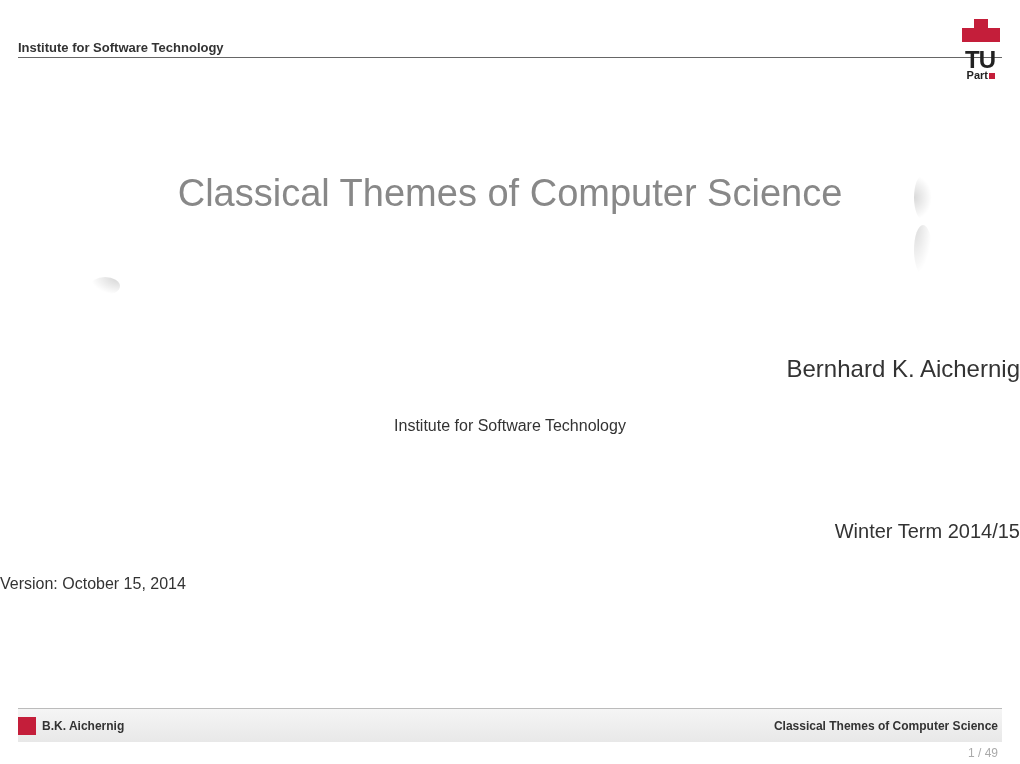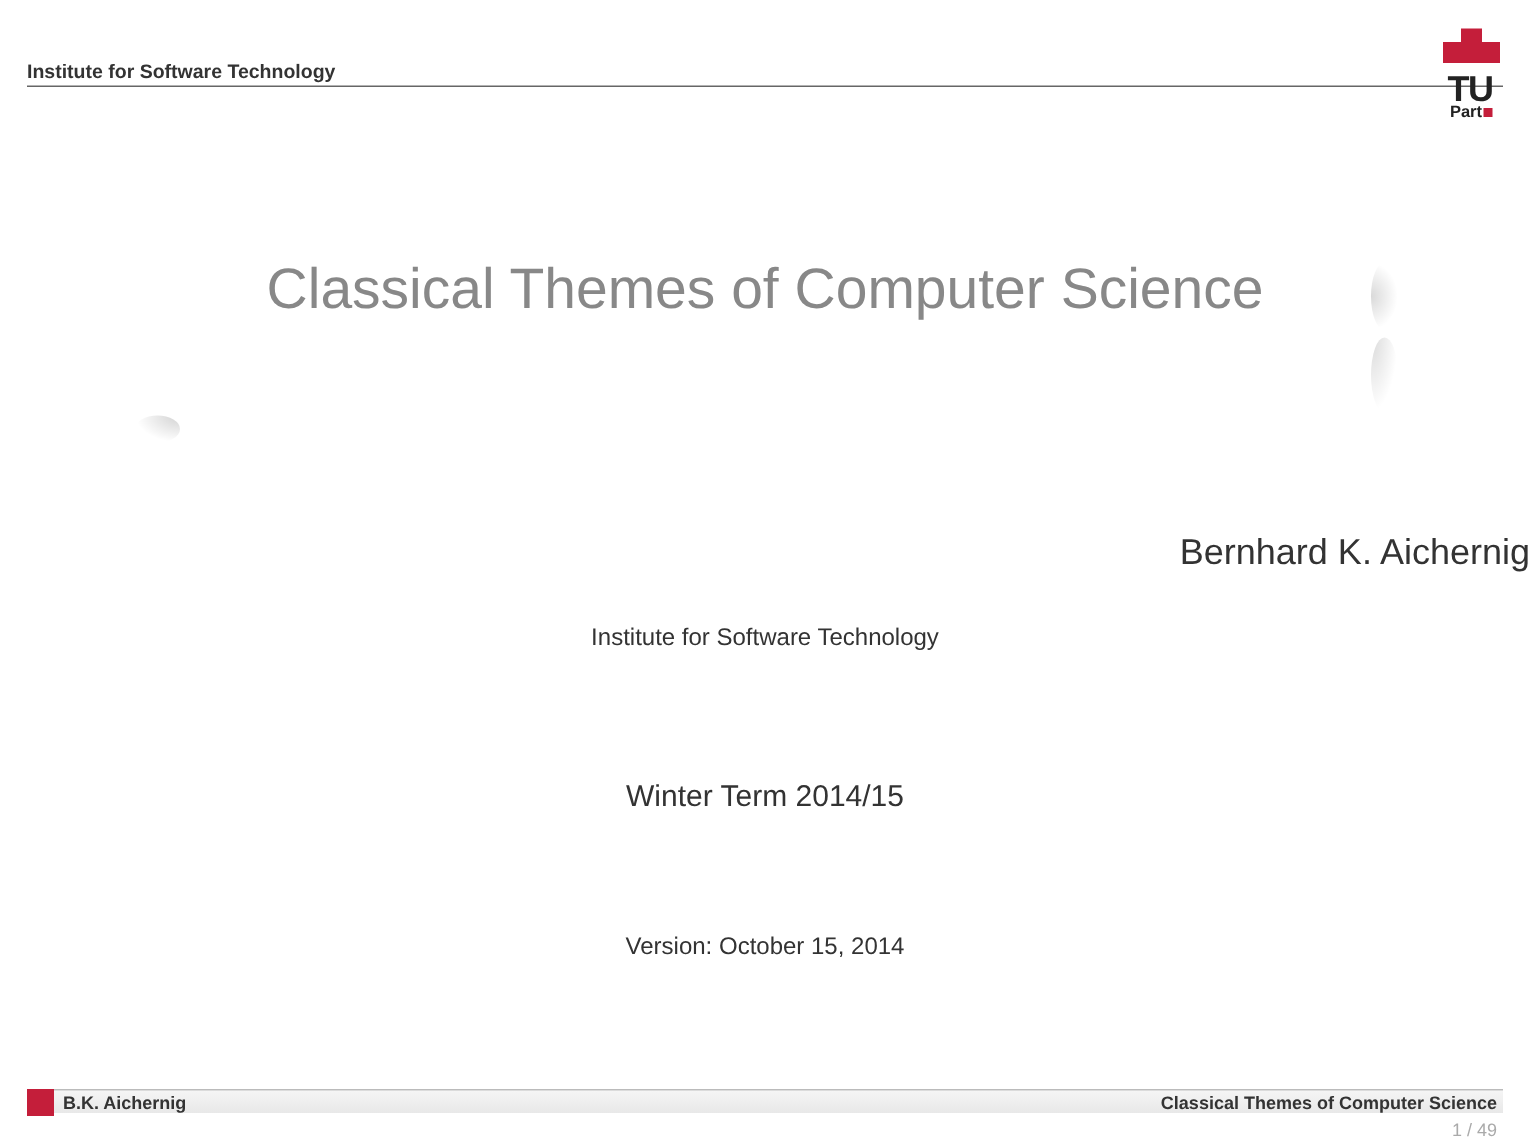--- a/index.html
+++ b/index.html
@@ -143,40 +143,39 @@
       text-align: center;
       font-size: 16px;
       color: #333;
       line-height: 1.4;
     }
     .term {
       position: absolute;
       top: 520px;
       left: 0;
       right: 0;
-      text-align: center;
+      text-align: right;
       font-size: 20px;
       color: #333;
     }
     .version {
       position: absolute;
       top: 575px;
       left: 0;
       right: 0;
-      text-align: center;
+      text-align: left;
       font-size: 16px;
       color: #333;
-      margin-top: 48px;
     }
     .footer {
       position: absolute;
       bottom: 22px;
       left: 18px;
       right: 18px;
-      height: 16px;
+      height: 34px;
       background: linear-gradient(to bottom, #f5f5f5, #e8e8e8);
       border-top: 1px solid #bbb;
       display: flex;
       align-items: center;
       justify-content: space-between;
       font-size: 12px;
       font-weight: bold;
       color: #333;
       padding: 0 4px 0 0;
     }

